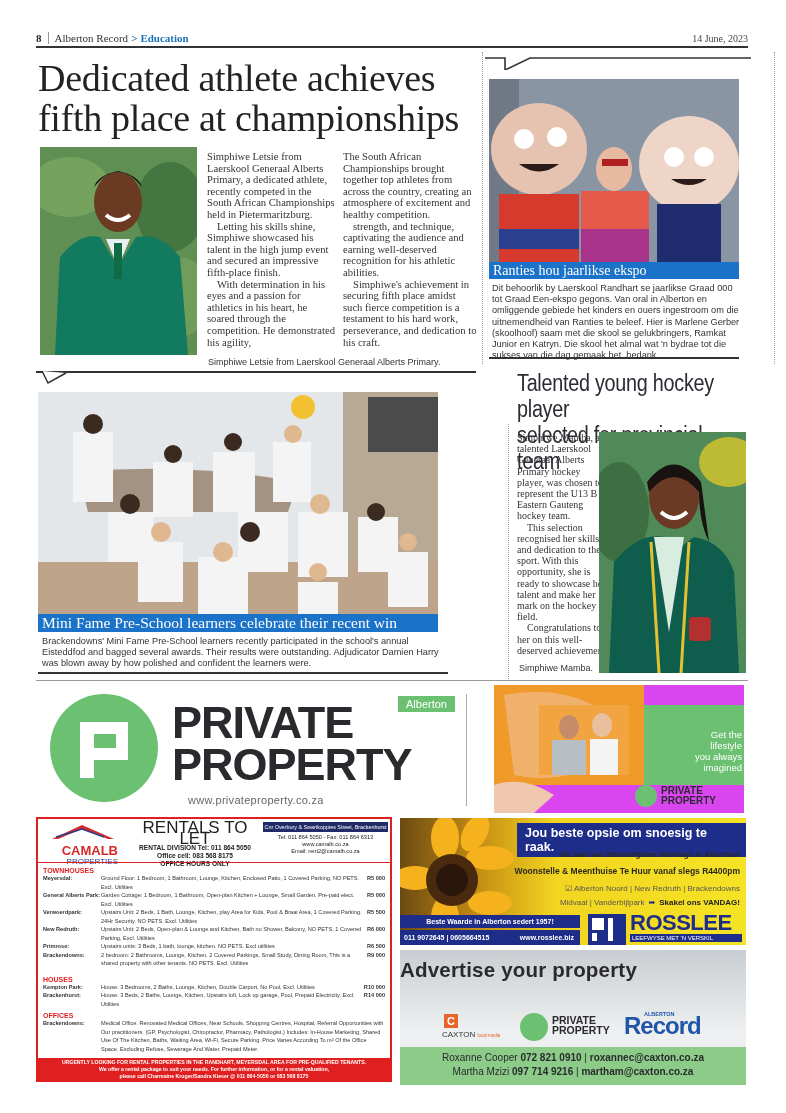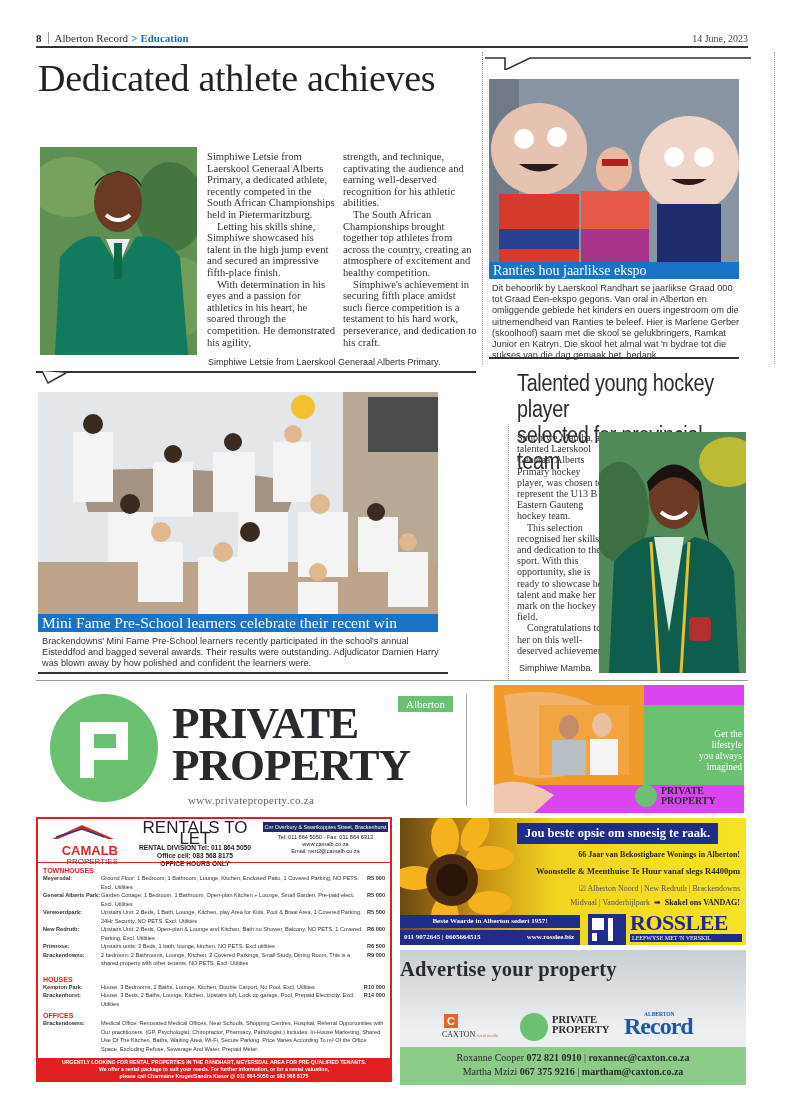--- a/index.html
+++ b/index.html
@@ -15,21 +15,21 @@
   .vdots{border-left:1px dotted #999}
   
   .h1{left:38px;top:58px;width:440px;font-size:38px;line-height:40px;color:#222;font-family:"Liberation Serif",serif;letter-spacing:-0.3px}
   .photo{background:#4a7a55;overflow:hidden}
   .body-col{font-size:10.6px;line-height:11.6px;color:#333}
   .body-col p{text-indent:10px}
   .body-col p:first-child{text-indent:0}
   .caption{font-family:"Liberation Sans",sans-serif;font-size:9px;color:#333}
   .rule{background:#333}
   .bluebar{background:#1a73c8;color:#fff;font-family:"Liberation Serif",serif;padding-left:4px}
-  .sans{font-family:Liberation Serif, serif}
+  .sans{font-family:Liberation Sans, sans-serif}
   .blurb{font-family:"Liberation Sans",sans-serif;font-size:9.2px;line-height:11.2px;color:#333}
   .h2{font-family:"Liberation Sans",sans-serif;font-size:23px;line-height:26px;color:#2b2b33;transform:scaleX(0.86);transform-origin:left top;letter-spacing:-0.3px}
   
   .pp-logo{border-radius:50%;background:#6cc072}
   .camalb{border:2px solid #e02020;background:#fff;font-family:"Liberation Sans",sans-serif}
   .listing-row{display:flex;font-size:5.6px;line-height:8.5px;color:#333}
   .listing-row .loc{width:58px;font-weight:bold;flex-shrink:0}
   .listing-row .desc{flex:1}
   .listing-row .price{font-weight:bold;white-space:nowrap}
   .cat{color:#e02020;font-weight:bold;font-size:7px;margin-top:4px}
@@ -45,20 +45,21 @@
   <span class="sec">&gt;</span>
   <span class="sec">Education</span>
   <span class="date">14 June, 2023</span>
 </div>
 
 <div class="abs vdots" style="left:482px;top:52px;height:312px"></div>
 <div class="abs vdots" style="left:774px;top:52px;height:312px"></div>
 
 <div class="abs h1">
   <div>Dedicated athlete achieves</div>
+  <div>fifth place at championships</div>
 </div>
 
 <div class="abs photo" style="left:40px;top:147px;width:157px;height:208px">
   <svg width="157" height="208" viewBox="0 0 157 208">
     <rect width="157" height="208" fill="#5f8f52"></rect>
     <ellipse cx="30" cy="40" rx="40" ry="30" fill="#7aa860" opacity=".8"></ellipse>
     <ellipse cx="130" cy="60" rx="35" ry="45" fill="#3f6e3c" opacity=".8"></ellipse>
     <ellipse cx="140" cy="150" rx="30" ry="40" fill="#78a35c" opacity=".7"></ellipse>
     <path d="M15 208 L20 110 Q40 85 60 90 L78 120 L96 90 Q120 85 140 110 L148 208Z" fill="#127a5f"></path>
     <path d="M66 92 L78 120 L90 92Z" fill="#e8eef2"></path>
@@ -68,22 +69,22 @@
     <path d="M66 68 Q78 78 90 68" stroke="#fff" stroke-width="4" fill="none"></path>
   </svg>
 </div>
 
 <div class="abs body-col" style="left:207px;top:151px;width:130px">
   <p>Simphiwe Letsie from Laerskool Generaal Alberts Primary, a dedicated athlete, recently competed in the South African Championships held in Pietermaritzburg.</p>
   <p>Letting his skills shine, Simphiwe showcased his talent in the high jump event and secured an impressive fifth-place finish.</p>
   <p>With determination in his eyes and a passion for athletics in his heart, he soared through the competition. He demonstrated his agility,</p>
 </div>
 <div class="abs body-col" style="left:343px;top:151px;width:134px">
+  <p>The South African Championships brought together top athletes from across the country, creating an atmosphere of excitement and healthy competition.</p>
   <p>strength, and technique, captivating the audience and earning well-deserved recognition for his athletic abilities.</p>
-  <p>The South African Championships brought together top athletes from across the country, creating an atmosphere of excitement and healthy competition.</p>
   <p>Simphiwe's achievement in securing fifth place amidst such fierce competition is a testament to his hard work, perseverance, and dedication to his craft.</p>
 </div>
 
 <div class="abs caption" style="left:208px;top:357px">Simphiwe Letsie from Laerskool Generaal Alberts Primary.</div>
 <div class="abs rule" style="left:36px;top:371px;width:440px;height:2px"></div>
 <svg class="abs" style="left:36px;top:371px" width="50" height="14">
     <path d="M6 0 L12 12 L30 2" fill="#fff" stroke="#333" stroke-width="1.5"></path>
   </svg>
 
 <svg class="abs" style="left:485px;top:52px" width="266" height="18">
@@ -365,17 +366,17 @@
     <div class="sans" style="position:absolute;left:0;top:1px;font-size:24px;font-weight:bold;color:#1f56a8;line-height:28px;letter-spacing:-1px">Record</div>
   </div>
   <div class="abs sans" style="left:0;top:97px;width:346px;height:38px;background:#8ccc88;font-size:10px;line-height:14px;color:#2a2a2e;text-align:center;padding-top:4px">
     <div>
       <span>Roxanne Cooper</span>
       <b>072 821 0910</b> |
       <b>roxannec@caxton.co.za</b>
     </div>
     <div>
       <span>Martha Mzizi</span>
-      <b>067 375 9216</b> |
+      <b>097 714 9216</b> |
       <b>martham@caxton.co.za</b>
     </div>
   </div>
 </div>
 
 </body></html>

